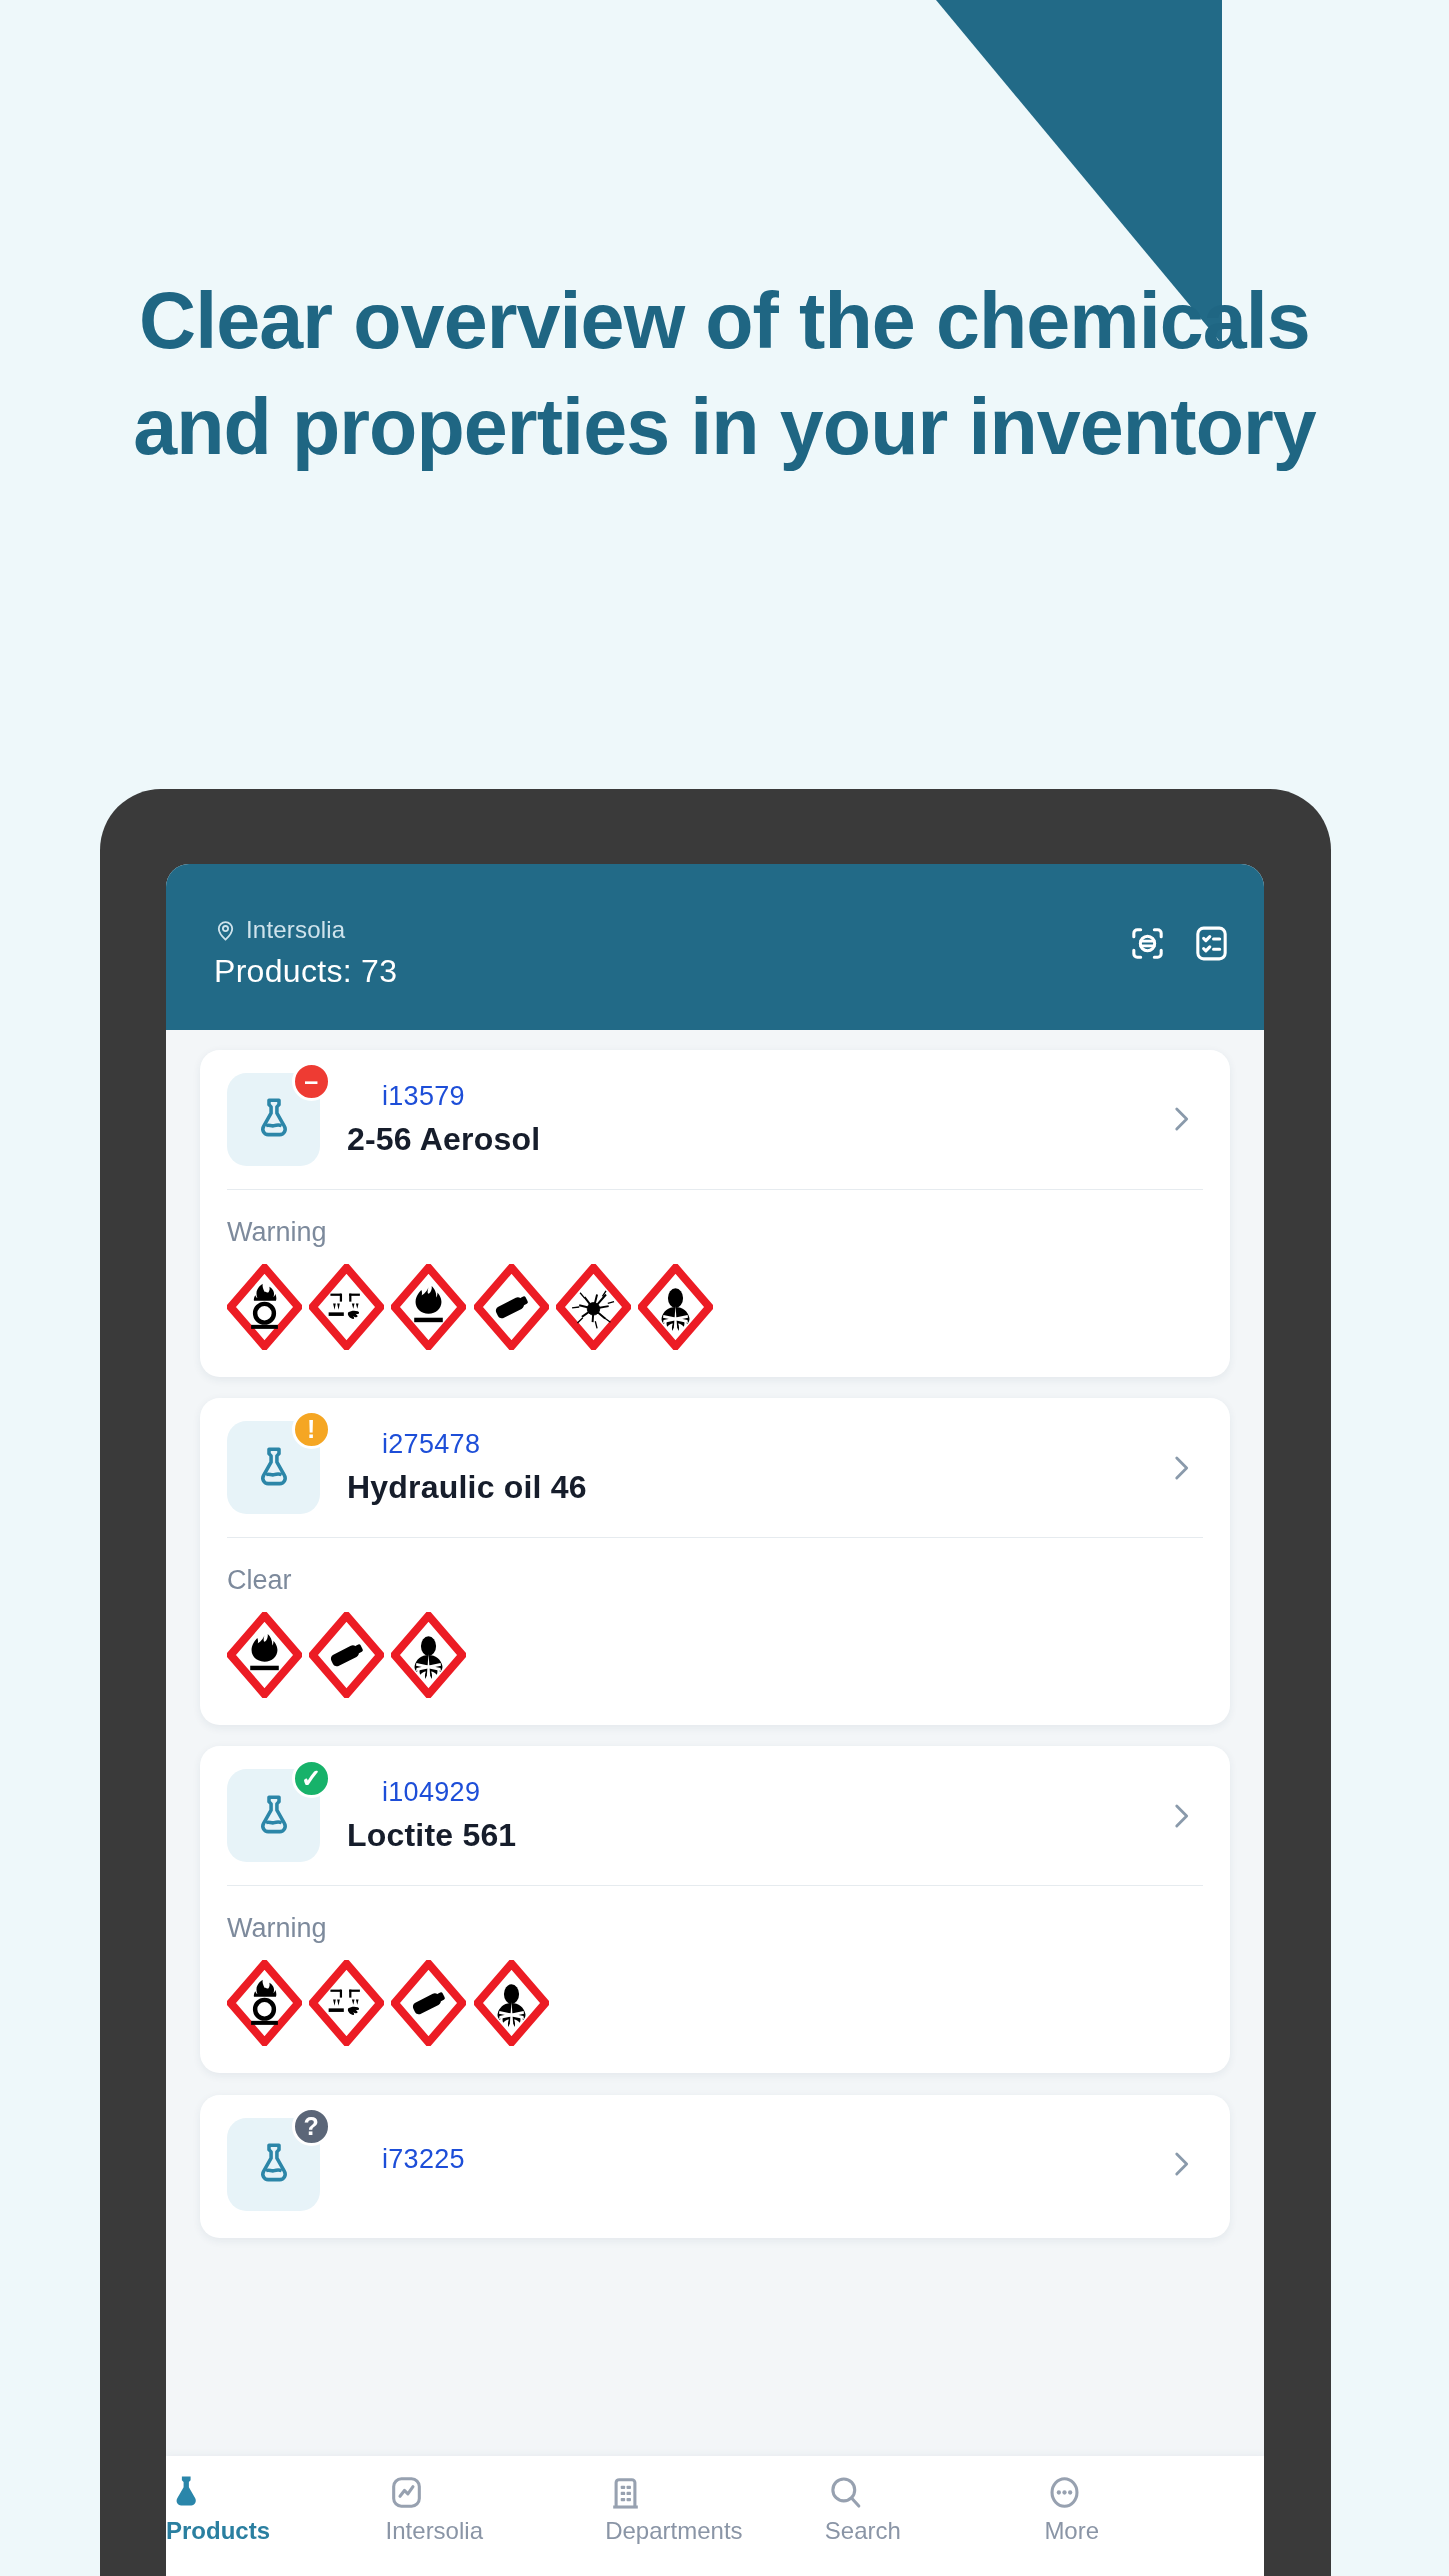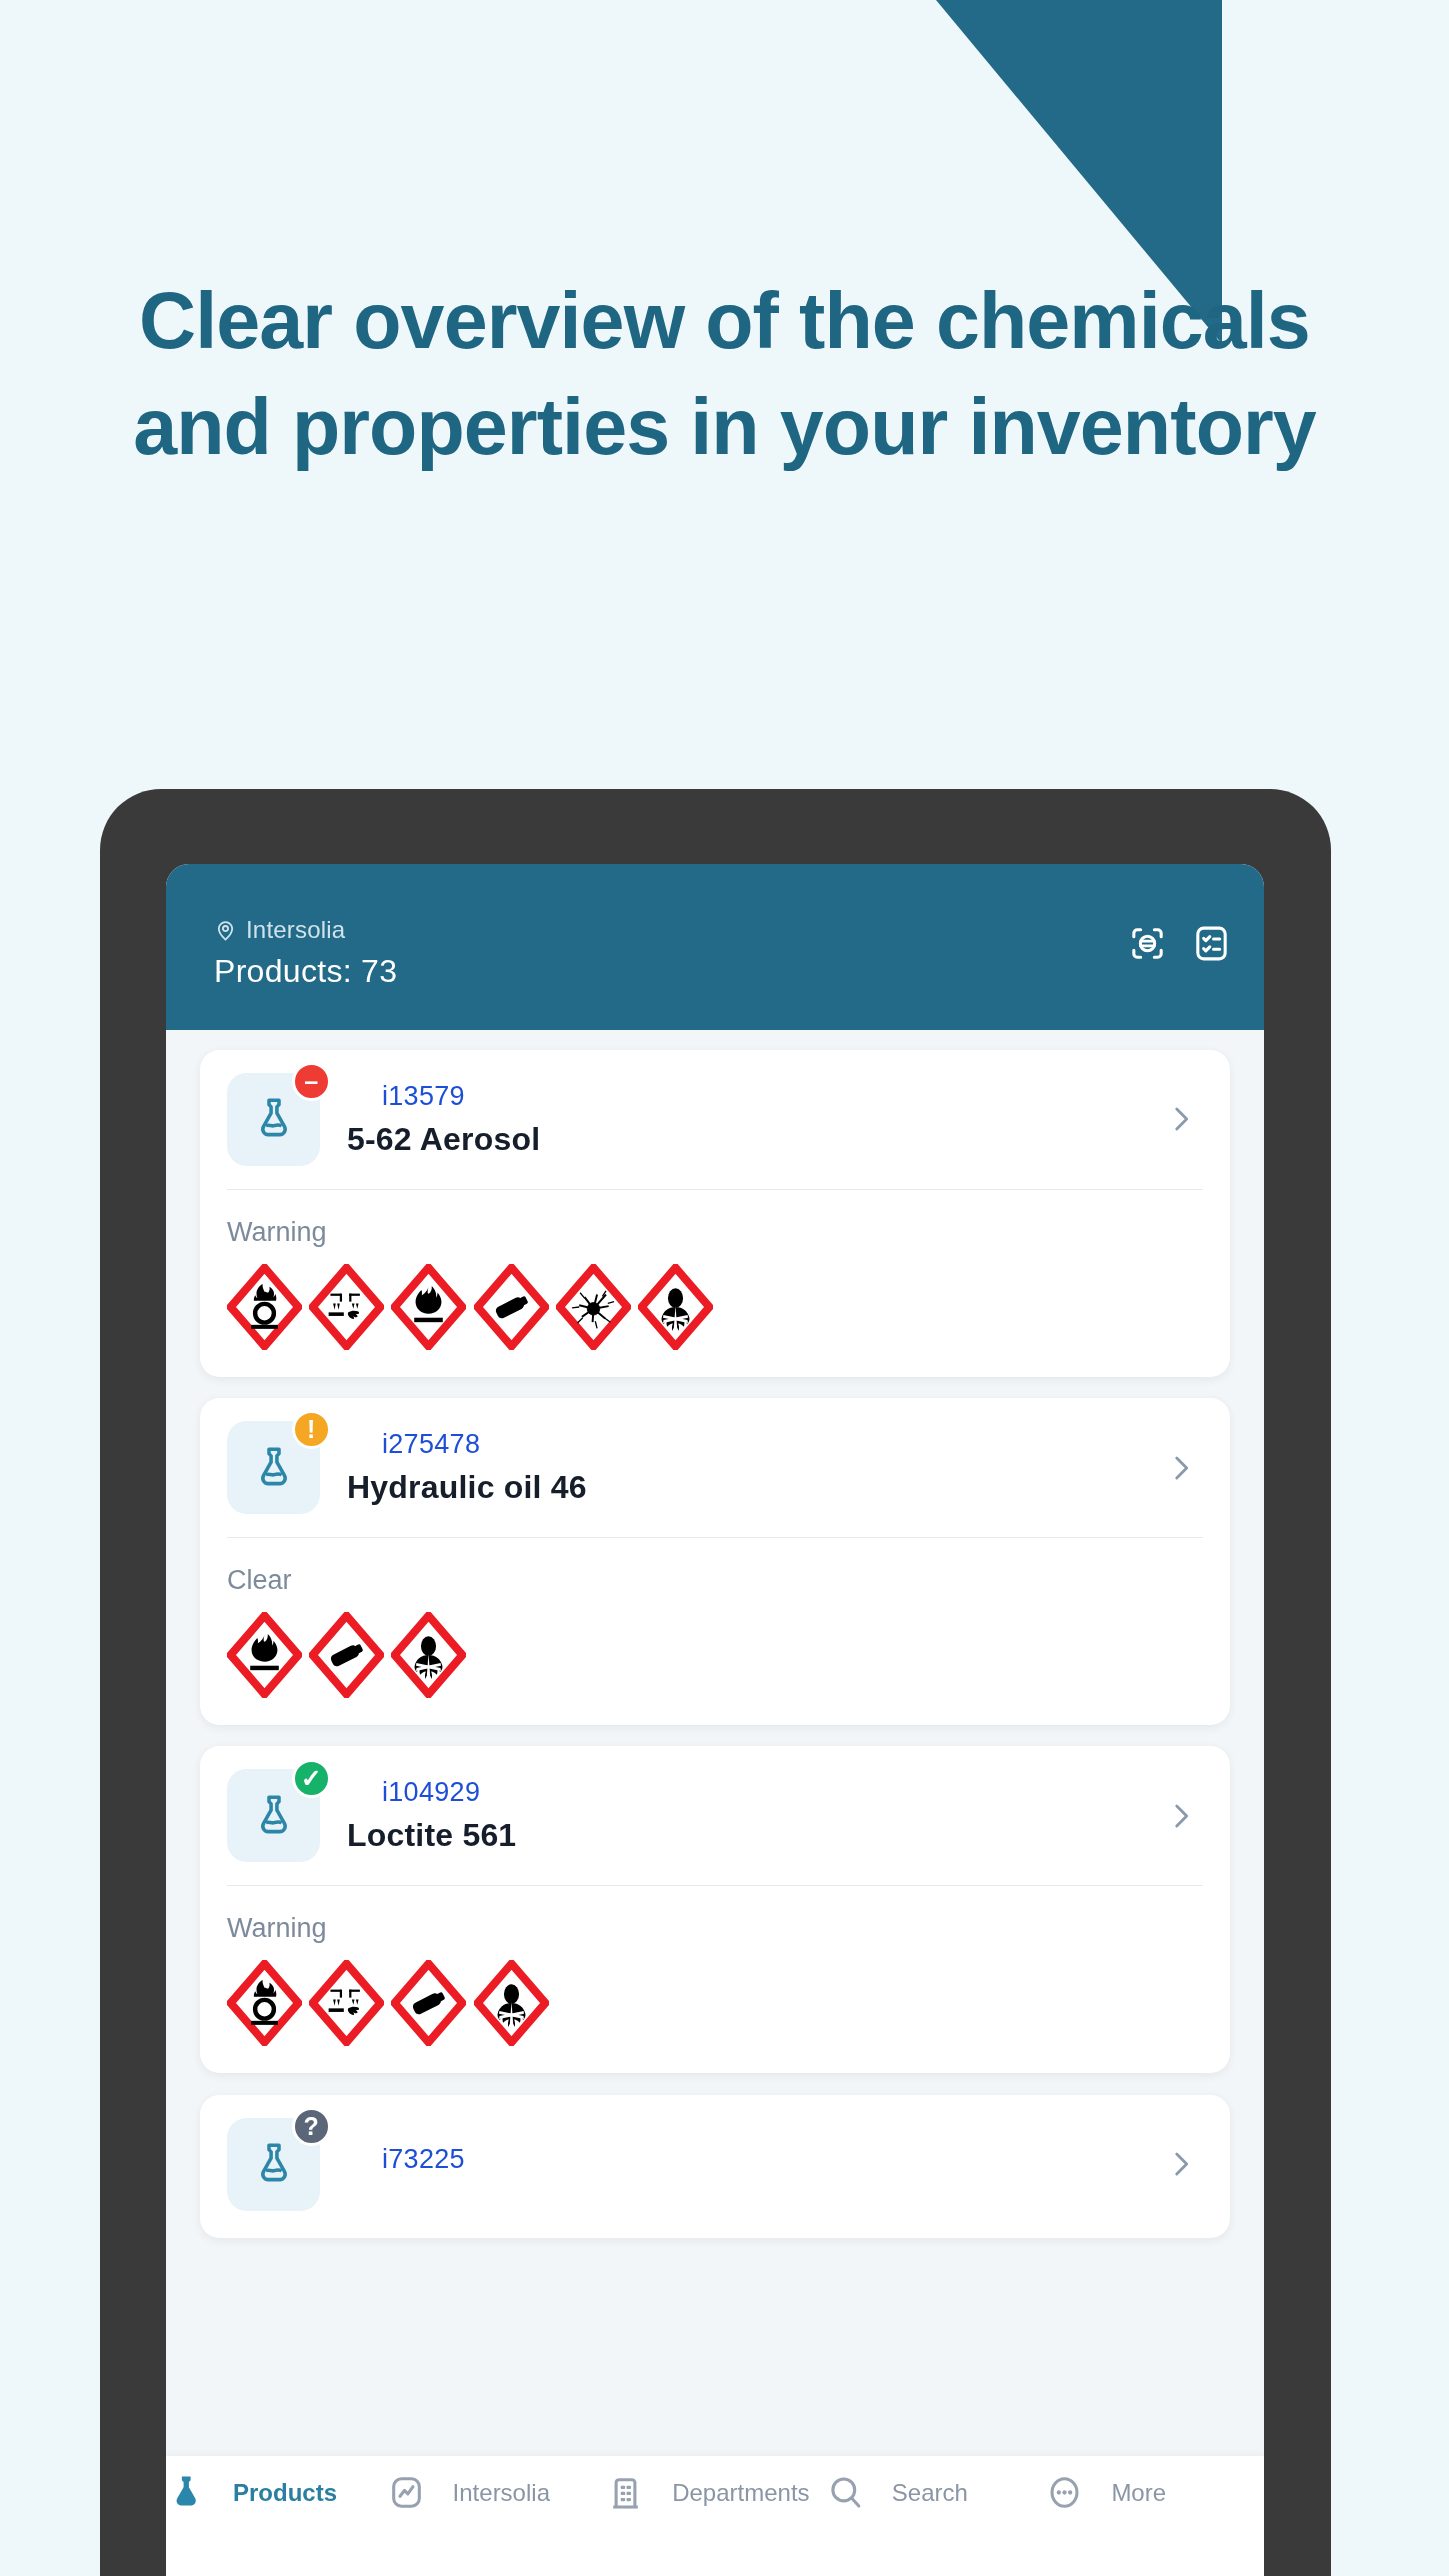--- a/index.html
+++ b/index.html
@@ -121,21 +121,21 @@
   
   .bottom-nav {
     position: absolute; bottom: 0; left: 0;
     width: 1098px; height: 131px;
     background: #ffffff;
     display: flex; align-items: flex-start; justify-content: space-around;
     padding-top: 16px;
     box-shadow: 0 -1.8px 7.2px rgba(30,60,90,.05);
   }
   .nav-item {
-    display: flex; flex-direction: row; align-items: center; gap: 26px;
+    display: flex; flex-direction: column; align-items: flex-start; gap: 4px;
     width: 20%;
   }
   .nav-item svg { display: block; }
   .nav-label { font-size: 24px; color: #8a95a6; }
   .nav-item.active .nav-label { color: #2a7fa0; font-weight: bold; }
 </style>
 </head>
 <body>
 
 <div id="root">
@@ -189,21 +189,21 @@
               <div class="thumb">
                 <svg width="50" height="50" viewBox="0 0 24 24" fill="none" stroke="#2c86a8" stroke-width="1.7" stroke-linejoin="round">
                   <path d="M9.6 3h4.8v2.1l-1 1.1v3l3.6 6.3c1 1.8-.2 4-2.2 4H9.2c-2 0-3.2-2.2-2.2-4l3.6-6.3v-3l-1-1.1V3z"></path>
                   <path d="M8.1 15.2c1.5-.8 2.6.5 4 0s2.3-.6 3.6 0"></path>
                 </svg>
               </div>
               <div class="status-badge" style="background:#ee3b33">–</div>
             </div>
             <div class="card-text">
               <div class="product-code">i13579</div>
-              <div class="product-name">5-62 Aerosol</div>
+              <div class="product-name">2-56 Aerosol</div>
             </div>
             <div class="chevron">
               <svg width="34" height="34" viewBox="0 0 24 24" fill="none" stroke="#8a9aab" stroke-width="2" stroke-linecap="round" stroke-linejoin="round">
                   <path d="M9 5l7 7-7 7"></path>
                 </svg>
             </div>
           </div>
           <div class="divider"></div>
           <div class="hazard-label">Warning</div>
           <div class="pictograms">

